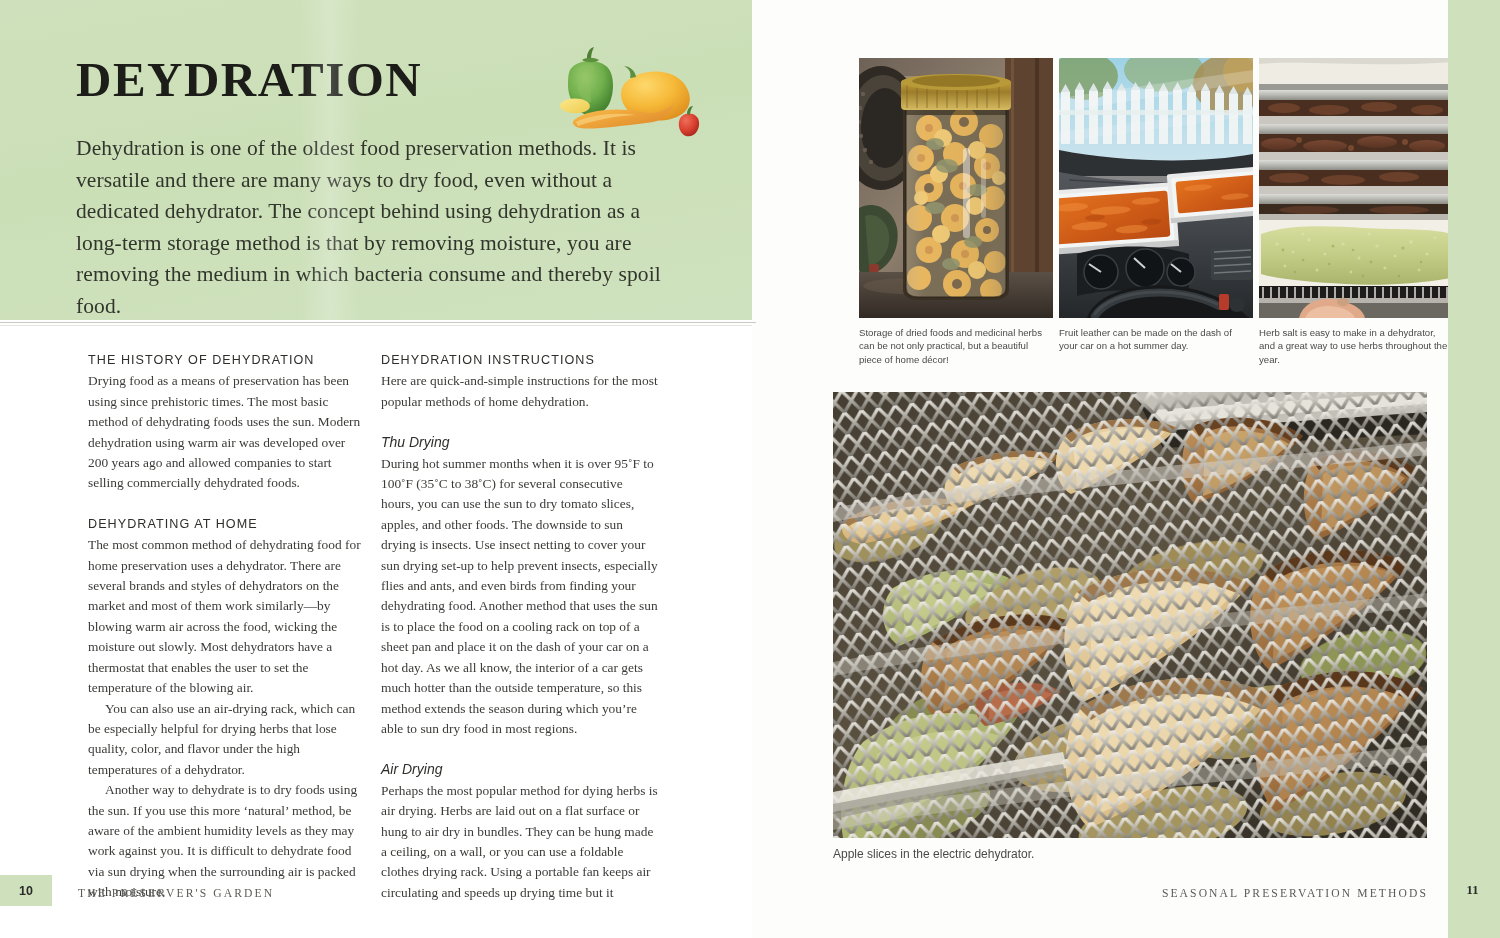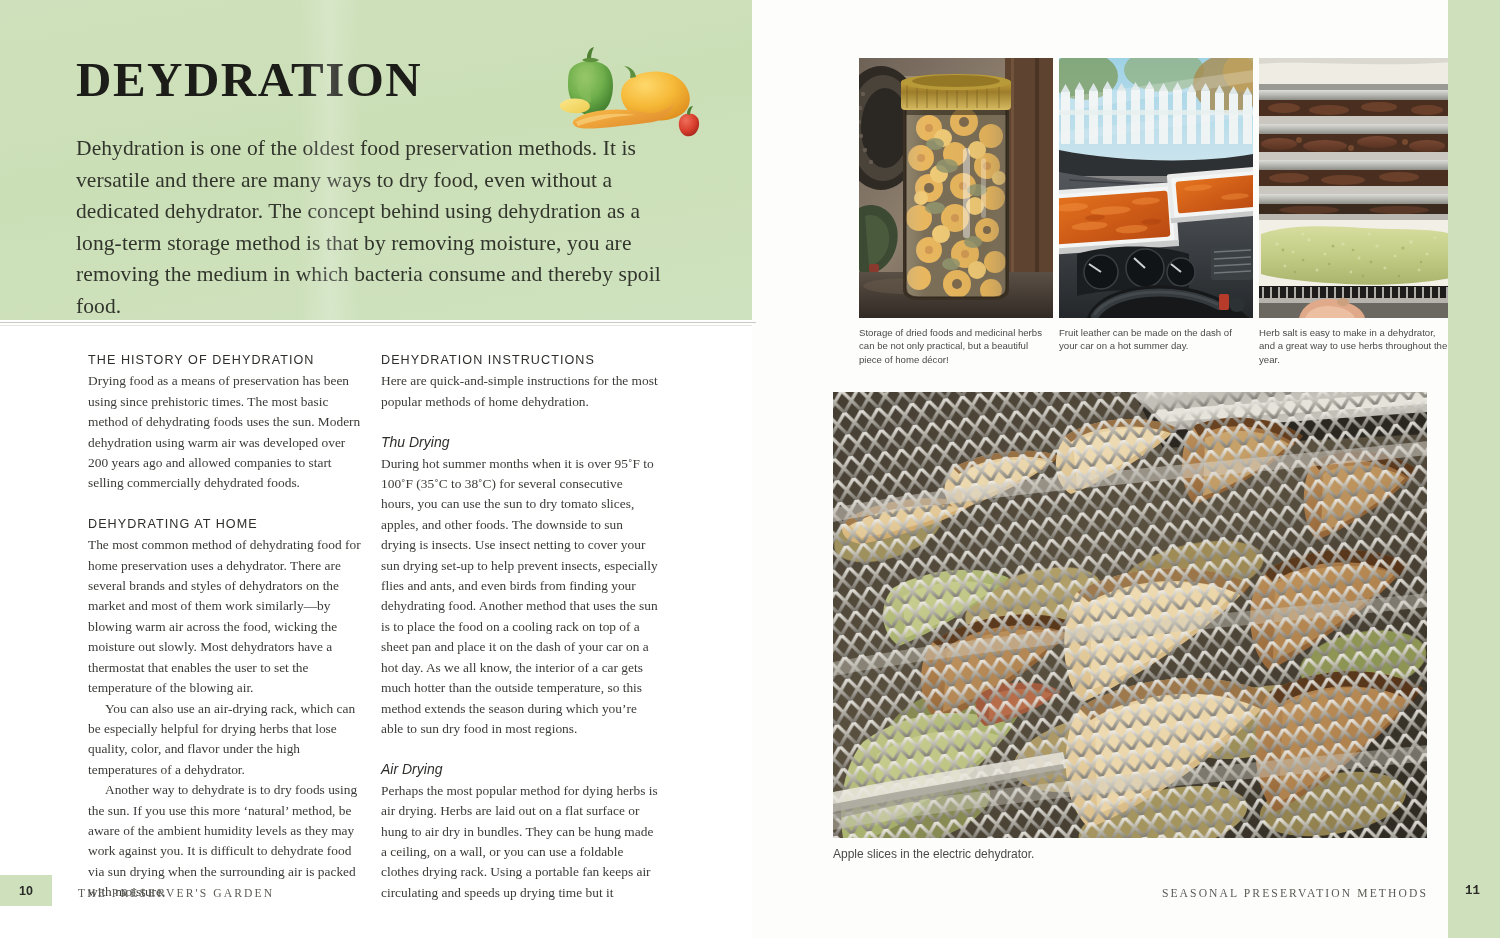--- a/index.html
+++ b/index.html
@@ -146,21 +146,21 @@
     letter-spacing: 2.1px;
     color: #5b5b56;
     margin-top: 20px;
   }
 
   .pagenum-right {
     position: absolute;
     right: 0; bottom: 32px;
     width: 55px; height: 31px;
     display: flex; align-items: center; justify-content: center;
-    font-family: Liberation Mono, monospace;
+    font-family: Liberation Serif, serif;
     font-size: 12.5px;
     font-weight: 700;
     color: #2b2b28;
     z-index: 4;
   }
   .runhead-right {
     position: absolute;
     right: 72px; bottom: 38px;
     font-family: "Liberation Serif", "DejaVu Serif", serif;
     font-size: 11.6px;

